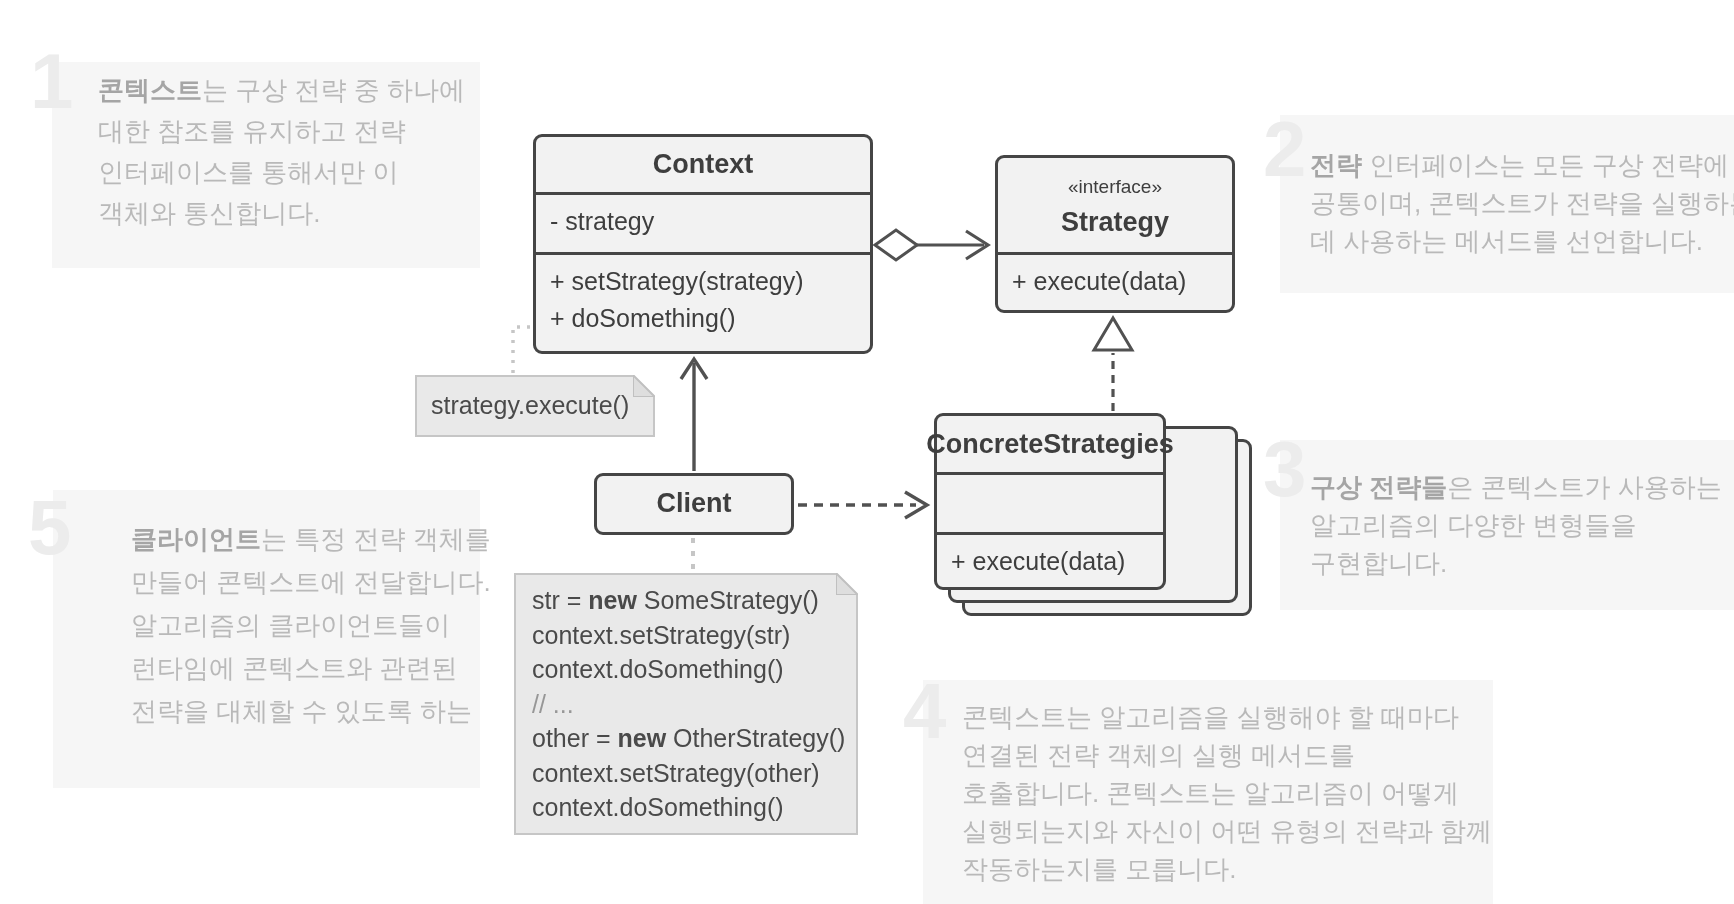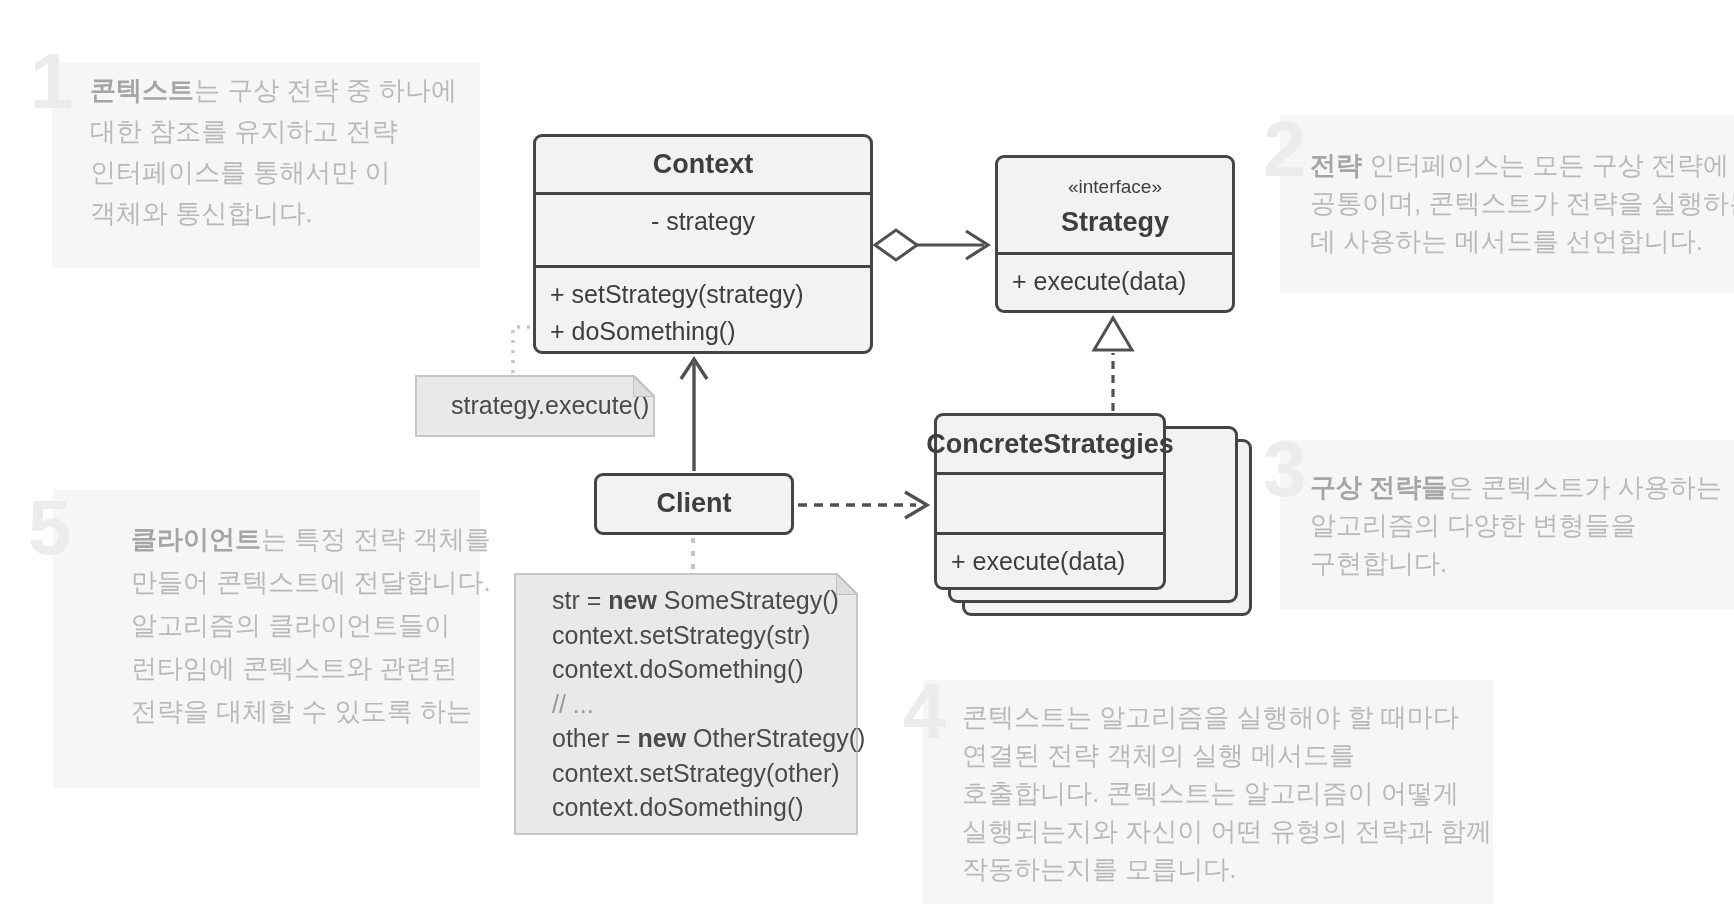--- a/index.html
+++ b/index.html
@@ -30,21 +30,21 @@
     display:flex;align-items:center;justify-content:center;box-sizing:border-box;
   }
   .uml-sec{border-top:3px solid #454545;box-sizing:border-box;}
   .uml-members{font-size:25px;padding:8px 14px;box-sizing:border-box;}
   .uml-members div{line-height:37px;white-space:nowrap;}
   .stereotype{font-size:19px;font-weight:normal;display:block;line-height:34px;}
   .iface-name{display:block;font-size:27px;font-weight:bold;line-height:36px;}
   
   .note{
     position:absolute;z-index:5;background:#e9e9e9;border:2px solid #c6c6c6;
-    color:#4a4a4a;font-size:25px;box-sizing:border-box;padding-left:20px;
+    color:#4a4a4a;font-size:25px;box-sizing:border-box;
   }
   .note .fold{position:absolute;top:-2px;right:-2px;}
   .note1-text{padding:14px 0 0 14px;white-space:nowrap;}
   .code{padding:8px 0 0 16px;}
   .code-line{line-height:34.5px;white-space:nowrap;}
   .code-kw{font-weight:bold;}
   .code-line.comment{color:#979797;}
   
   #wires{position:absolute;left:0;top:0;z-index:3;pointer-events:none;}
 </style>
@@ -58,21 +58,21 @@
   <div class="ann-bg" style="left:1280px;top:440px;width:454px;height:170px;"></div>
   <div class="ann-bg" style="left:923px;top:680px;width:570px;height:224px;"></div>
   <div class="ann-bg" style="left:53px;top:490px;width:427px;height:298px;"></div>
 
   <div class="ann-num" style="left:30px;top:42px;">1</div>
   <div class="ann-num" style="left:1263px;top:110px;">2</div>
   <div class="ann-num" style="left:1263px;top:430px;">3</div>
   <div class="ann-num" style="left:903px;top:672px;">4</div>
   <div class="ann-num" style="left:28px;top:488px;">5</div>
 
-  <div class="ann-text lh41" style="left:90px;top:70px;">
+  <div class="ann-text lh41" style="left:98px;top:70px;">
     <div class="ann-line"><span class="ann-lead">콘텍스트</span><span>는 구상 전략 중 하나에</span></div>
     <div class="ann-line">대한 참조를 유지하고 전략</div>
     <div class="ann-line">인터페이스를 통해서만 이</div>
     <div class="ann-line">객체와 통신합니다.</div>
   </div>
 
   <div class="ann-text lh38" style="left:1310px;top:146px;">
     <div class="ann-line"><span class="ann-lead">전략</span><span> 인터페이스는 모든 구상 전략에</span></div>
     <div class="ann-line">공통이며, 콘텍스트가 전략을 실행하는</div>
     <div class="ann-line">데 사용하는 메서드를 선언합니다.</div>
@@ -118,21 +118,21 @@
 
     <line x1="798" y1="505" x2="916" y2="505" stroke="#515151" stroke-width="3.4" stroke-dasharray="9,7"></line>
     <polyline points="905,492 927,505 905,518" fill="none" stroke="#515151" stroke-width="3.4"></polyline>
   </svg>
 
   <div class="uml-stack" style="left:962px;top:439px;width:290px;height:177px;"></div>
   <div class="uml-stack" style="left:948px;top:426px;width:290px;height:177px;"></div>
 
   <div class="uml" style="left:533px;top:134px;width:340px;height:220px;">
     <div class="uml-title" style="height:55px;">Context</div>
-    <div class="uml-sec uml-members" style="height:73px;text-align:center;">
+    <div class="uml-sec uml-members" style="height:60px;">
       <div>- strategy</div>
     </div>
     <div class="uml-sec uml-members">
       <div>+ setStrategy(strategy)</div>
       <div>+ doSomething()</div>
     </div>
   </div>
 
   <div class="uml" style="left:995px;top:155px;width:240px;height:158px;">
     <div class="uml-title" style="height:94px;flex-direction:column;">

